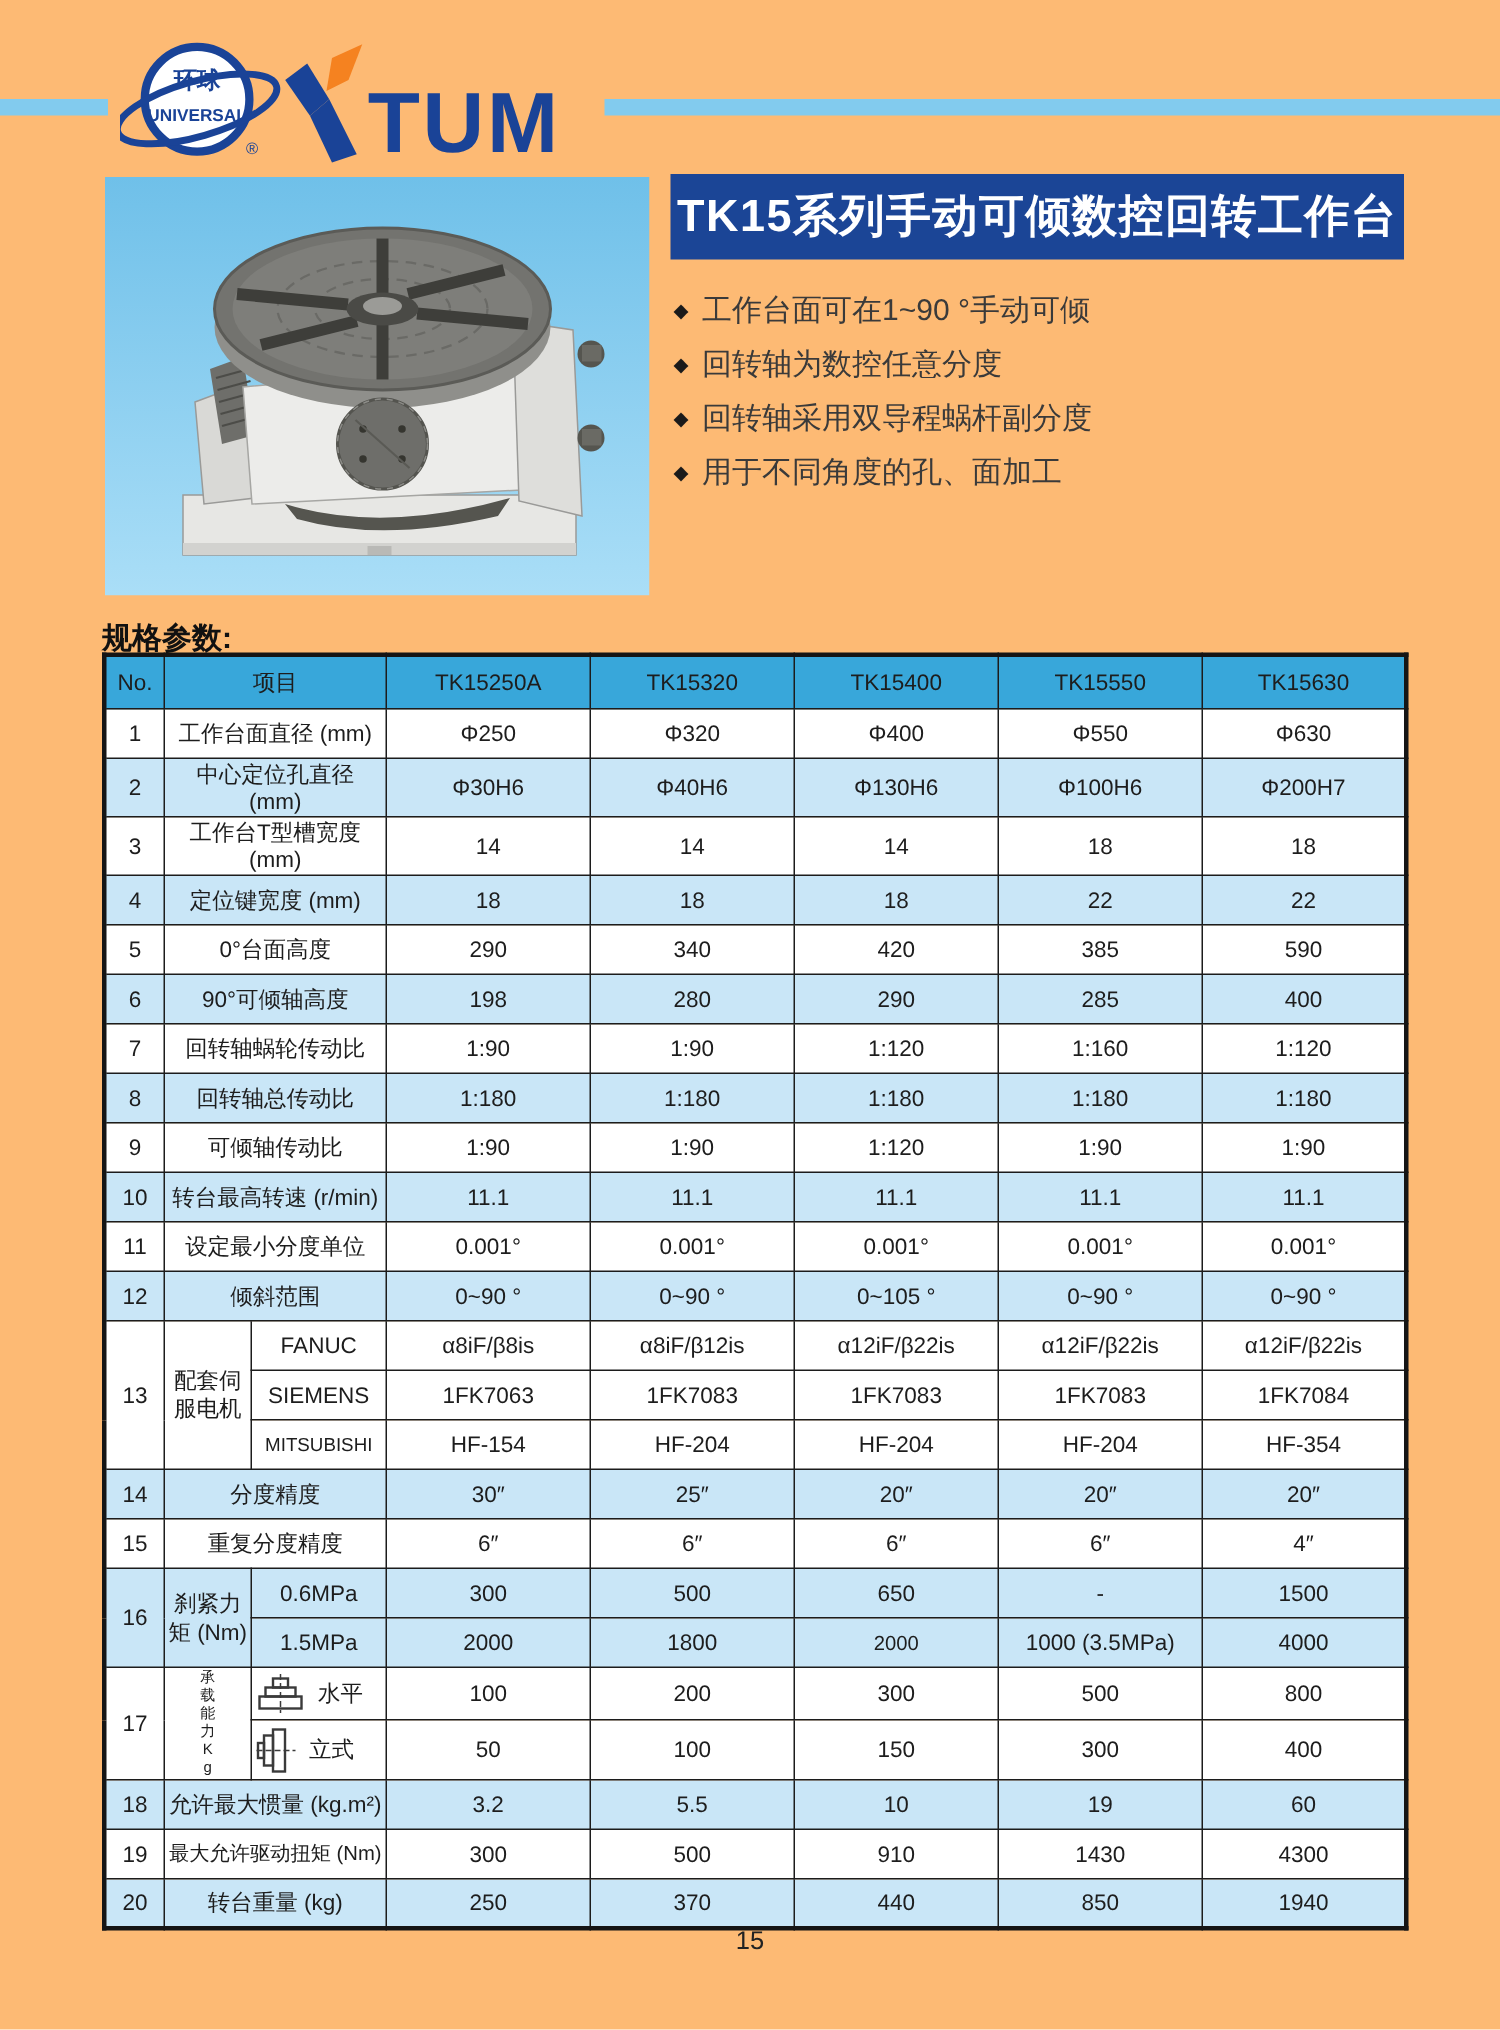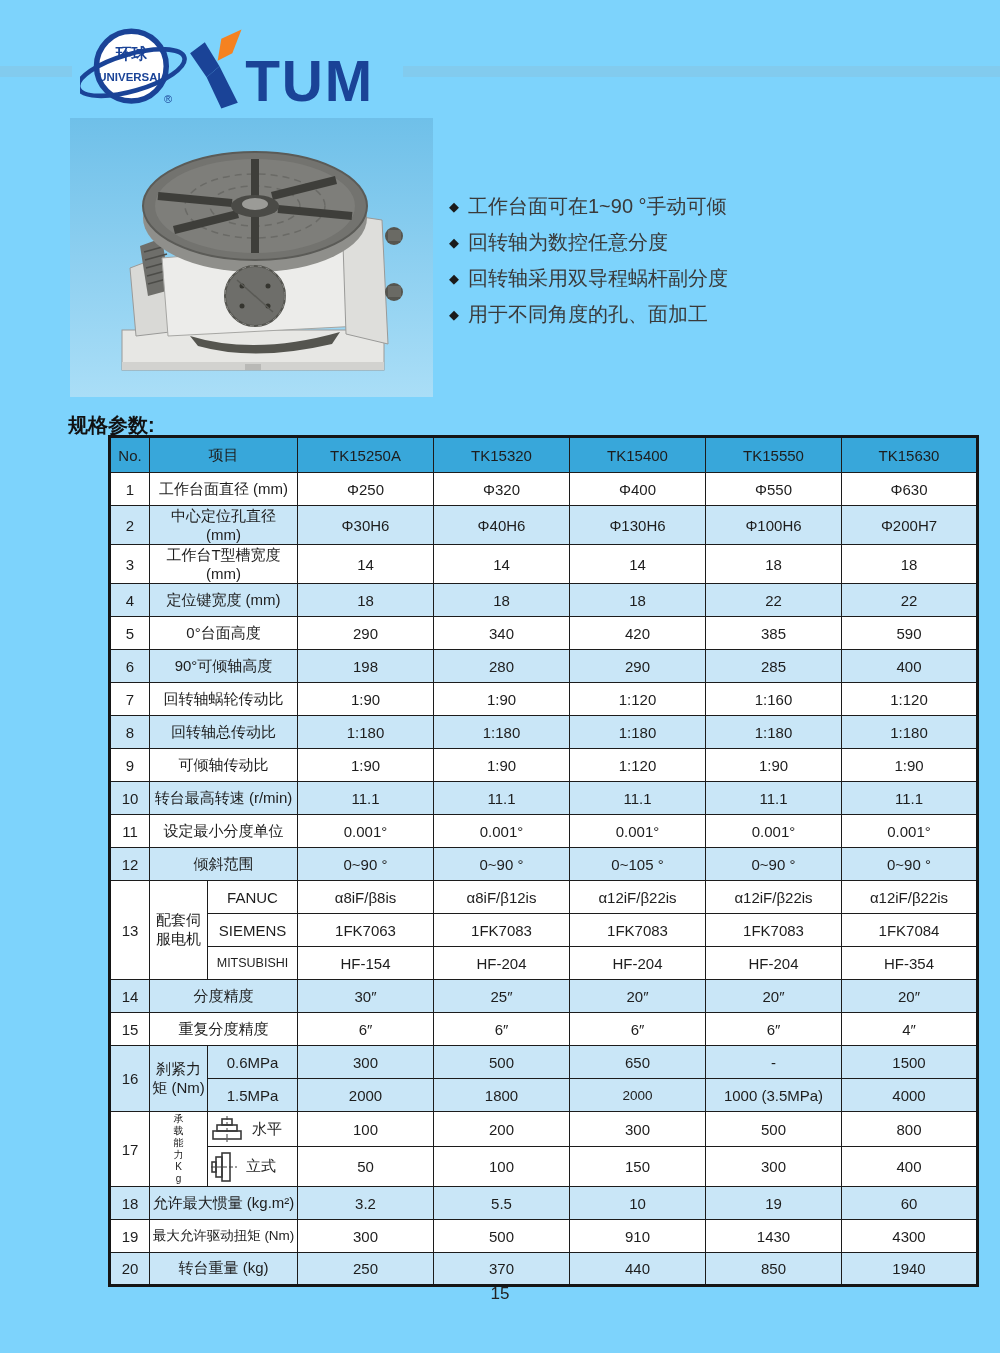--- a/index.html
+++ b/index.html
@@ -1,18 +1,18 @@
 <!DOCTYPE html>
 <html><head>
 <meta charset="utf-8">
 <style>
   * { margin:0; padding:0; box-sizing:border-box; }
   html,body { background:#ffffff; }
   body { font-family:"Liberation Sans","DejaVu Sans",sans-serif; }
-  .page { position:relative; width:1000px; height:1353px; background:#7dd3fc; overflow:hidden; }
+  .page { position:relative; width:1000px; height:1353px; background:#fdba74; overflow:hidden; }
 
   
   .bar { position:absolute; height:11px; background:#82cbee; }
   .bar-left { left:0; top:66px; width:72px; }
   .bar-right { left:403px; top:66px; width:597px; }
   .logo { position:absolute; left:80px; top:22px; width:312px; height:92px; }
 
   
   .product-box { position:absolute; left:70px; top:118px; width:363px; height:279px; }
   .title-banner { position:absolute; left:447px; top:116px; width:489px; height:57px;
@@ -20,21 +20,21 @@
       font-size:30px; font-weight:bold; letter-spacing:1px; }
   .bullets { position:absolute; left:449px; top:193px; list-style:none; }
   .bullets li { display:flex; align-items:center; margin-bottom:9px; font-size:20px; color:#3a3a3a; }
   .bullets .diamond { font-size:13px; color:#1a1a1a; margin-right:9px; }
 
   
   .section-heading { position:absolute; left:68px; top:412px; font-size:20px; font-weight:600; color:#111; }
 
   
   table.specs { position:absolute; left:68px; top:435px; width:868px;
-      border-collapse:collapse; table-layout:fixed; border:3px solid #151515;margin-left:40px; }
+      border-collapse:collapse; table-layout:fixed; border:3px solid #151515; }
   table.specs th, table.specs td { border:1.5px solid #1c1c1c; text-align:center;
       vertical-align:middle; font-size:15px; color:#1d1d1d; padding:1px 2px; background:#fff; }
   table.specs thead th { background:#38a7da; height:36px; font-weight:normal; }
   table.specs tr { height:33px; }
   tr.servo-sub { height:31px; }
   tr.load-sub { height:42px; }
   tr.alt td { background:#c9e6f7; }
   td.item-label { font-size:14px; }
   td.sub-label { font-size:14px; }
   .v-label { display:inline-block; width:1.15em; word-break:break-all; line-height:1.2; font-size:10px; }
@@ -125,20 +125,23 @@
       <circle cx="172" cy="168" r="2.5" fill="#35352f"></circle>
         <circle cx="198" cy="168" r="2.5" fill="#35352f"></circle>
       <circle cx="172" cy="188" r="2.5" fill="#35352f"></circle>
         <circle cx="198" cy="188" r="2.5" fill="#35352f"></circle>
       <line x1="167" y1="162" x2="203" y2="194" stroke="#5a5a55" stroke-width="1.5"></line>
 
       <path d="M120,218 Q185,238 270,214 L262,226 Q185,244 128,228 Z" fill="#55554f"></path>
     </svg>
   </div>
 
+  <div class="title-banner">
+    <span>TK15系列手动可倾数控回转工作台</span>
+  </div>
   <ul class="bullets">
     <li>
       <span class="diamond">◆</span>
       <span>工作台面可在1~90 °手动可倾</span>
       </li>
     <li>
       <span class="diamond">◆</span>
       <span>回转轴为数控任意分度</span>
       </li>
     <li>

